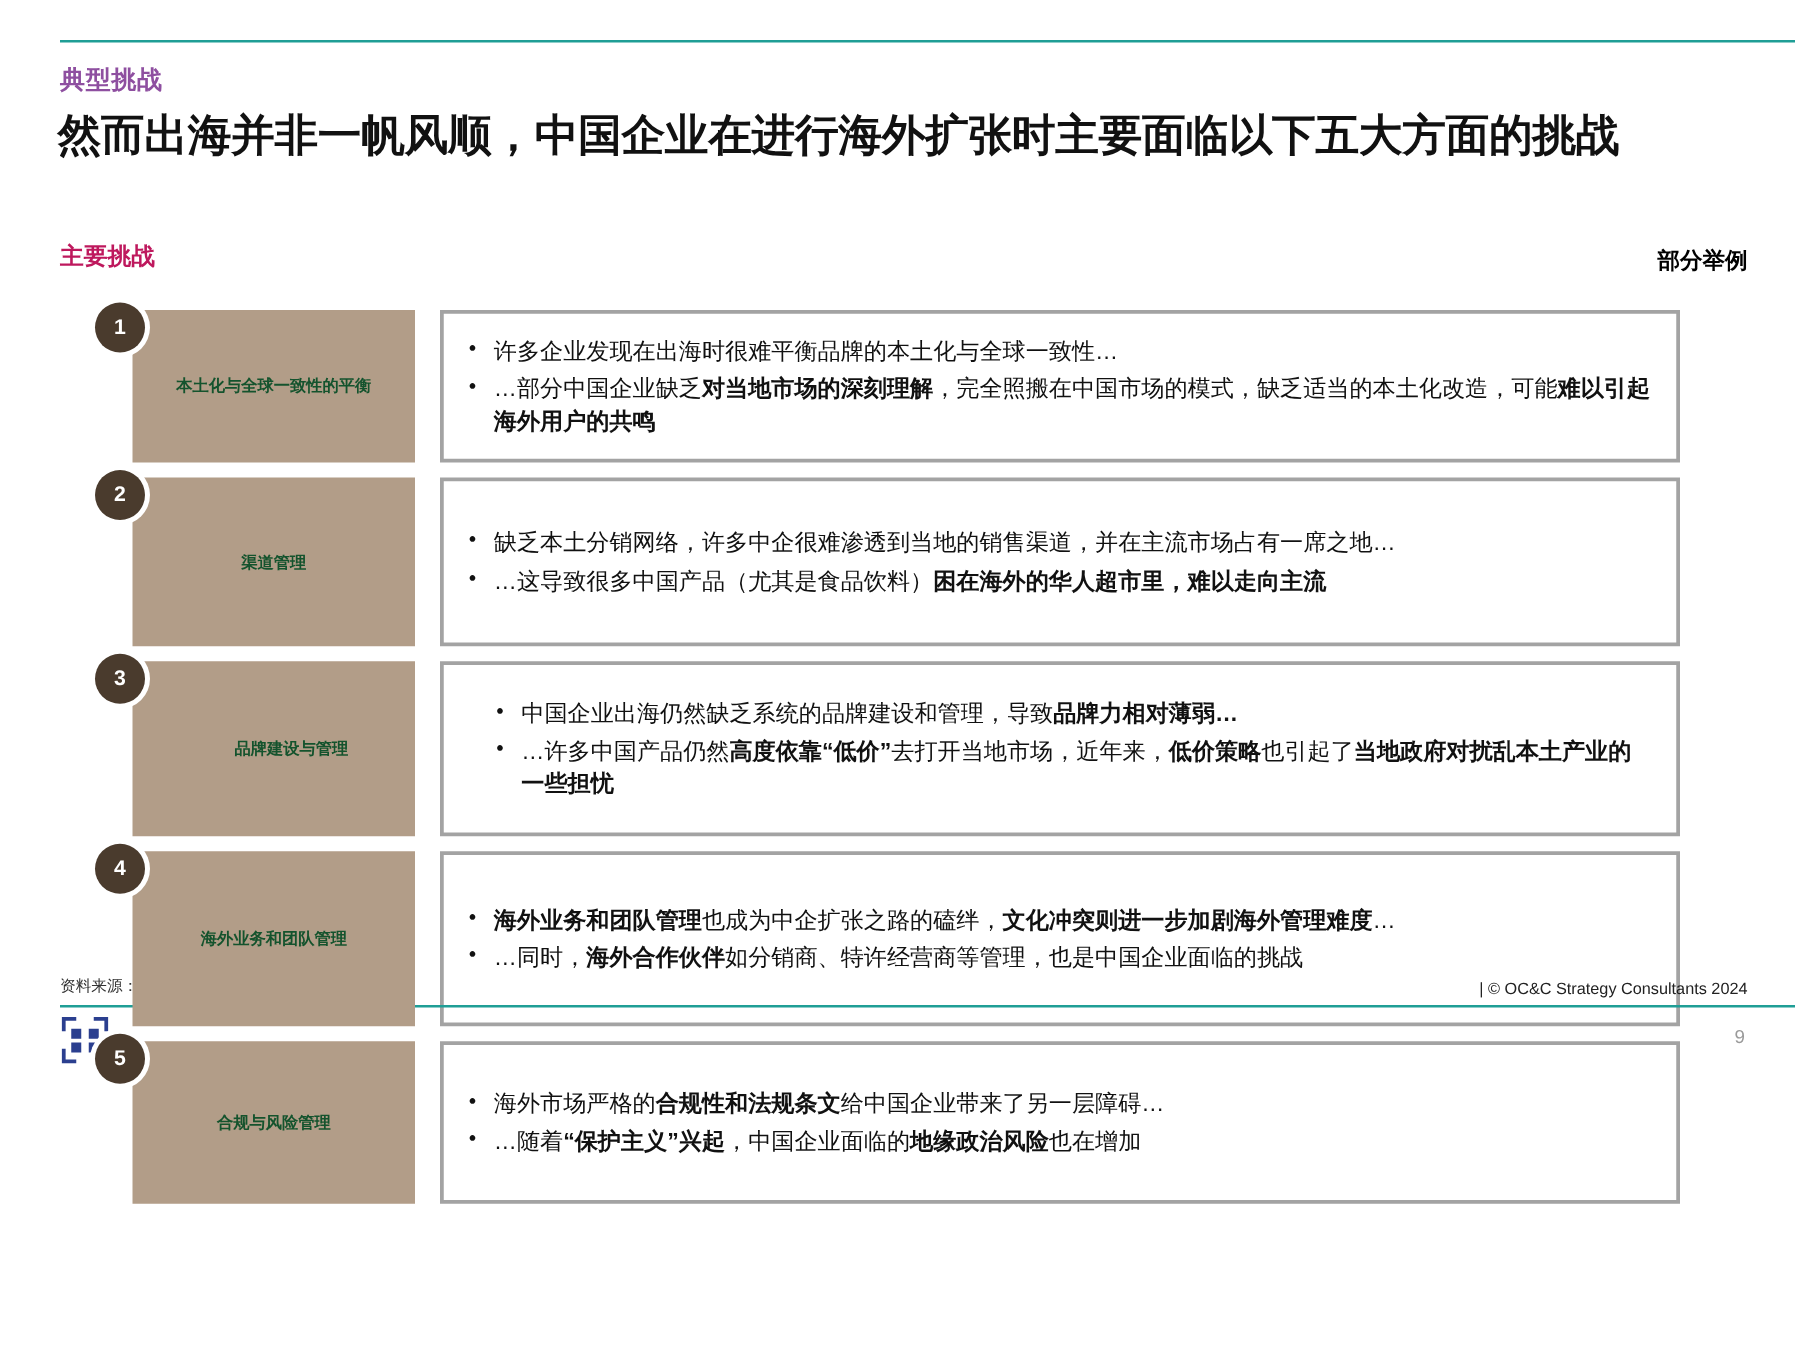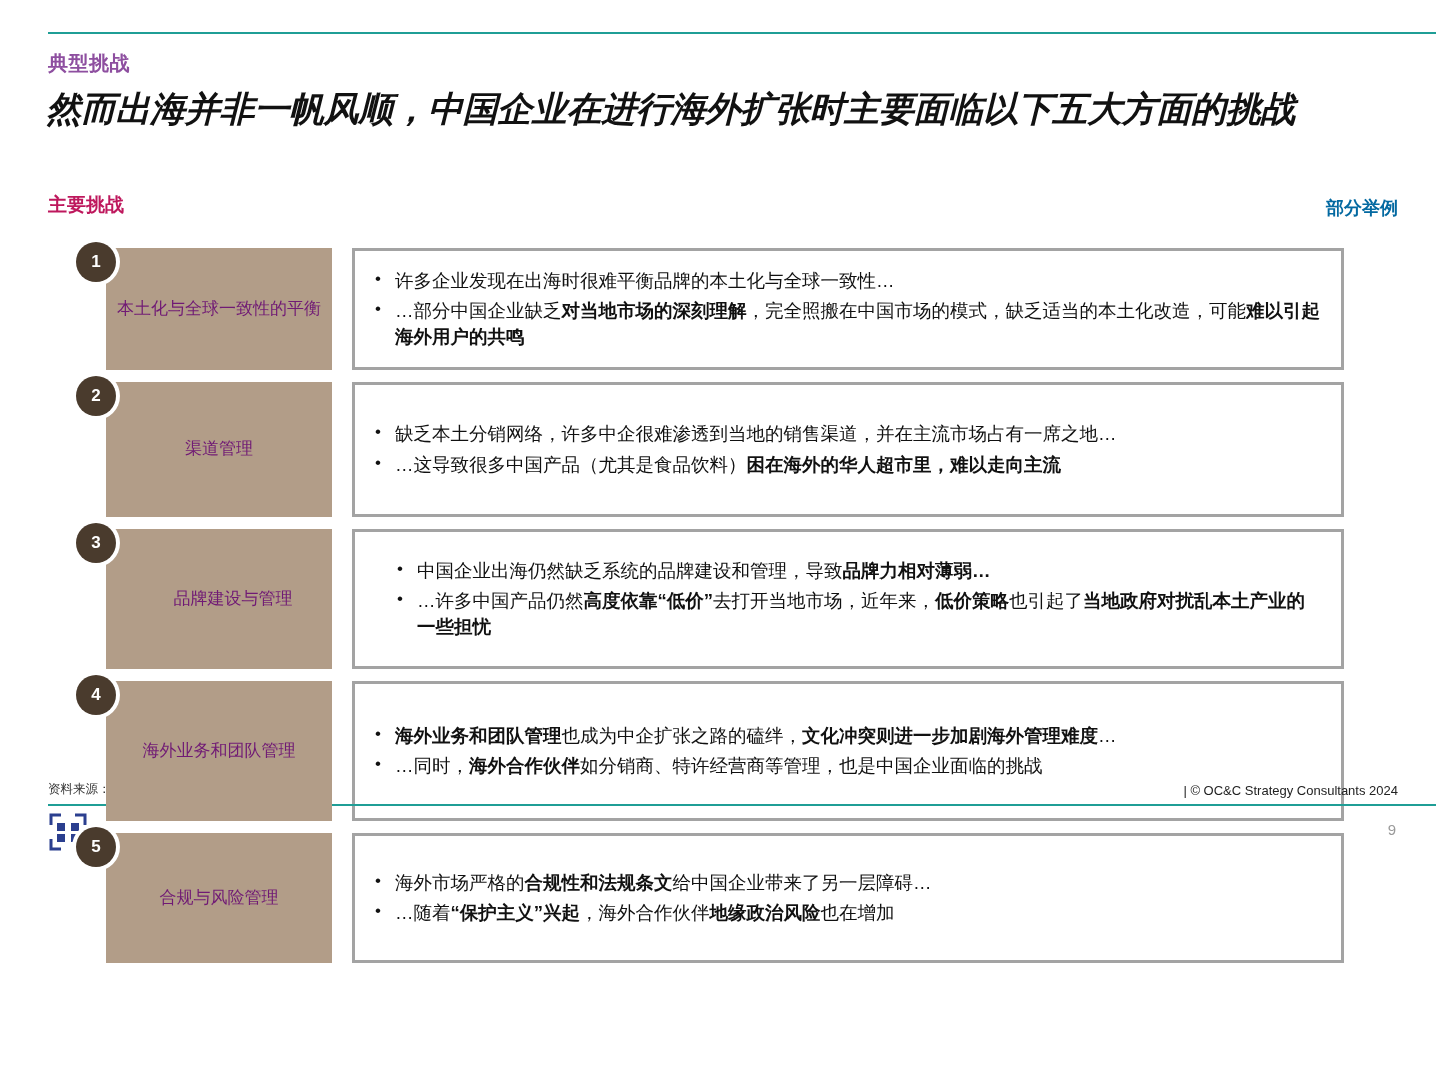--- a/index.html
+++ b/index.html
@@ -34,35 +34,34 @@
   }
   .headline {
     position: absolute;
     left: 46px; top: 88px;
     width: 1392px;
     font-size: 35px;
     font-weight: 700;
     line-height: 1.22;
     color: #111111;
     letter-spacing: -0.3px;
-    font-style: italic;
   }
   .subhead-left {
     position: absolute;
     left: 48px; top: 192px;
     font-size: 19px;
     font-weight: 700;
     color: #be185d;
   }
   .subhead-right {
     position: absolute;
     right: 42px; top: 196px;
     font-size: 18px;
     font-weight: 700;
-    color: #0369a1;
+    color: #000000;
   }
 
   
   .matrix {
     position: absolute;
     left: 0; top: 248px;
     width: 1440px;
   }
   .row {
     position: relative;
@@ -87,27 +86,27 @@
     align-items: center;
     justify-content: center;
     z-index: 3;
     box-shadow: 0 0 0 4px #ffffff;
   }
 
   .label-box {
     width: 226px;
     flex: 0 0 226px;
     background: #b29d88;
-    color: #701a75;
+    color: #14532d;
     display: flex;
     align-items: center;
     justify-content: center;
     text-align: center;
-    font-size: 17px;
-    font-weight: 400;
+    font-size: 13px;
+    font-weight: 700;
     line-height: 1.32;
     padding: 6px 8px;
     z-index: 1;
   }
 
   .content-box {
     flex: 1 1 auto;
     margin-left: 20px;
     margin-right: 96px;
     border: 3px solid #a3a3a3;
@@ -237,21 +236,21 @@
             <li><span>…同时，</span><b>海外合作伙伴</b><span>如分销商、特许经营商等管理，也是中国企业面临的挑战</span></li>
           </ul>
         </div>
       </div>
       <div class="row row-5">
         <div class="badge">5</div>
         <div class="label-box">合规与风险管理</div>
         <div class="content-box">
           <ul class="bullets">
             <li><span>海外市场严格的</span><b>合规性和法规条文</b><span>给中国企业带来了另一层障碍…</span></li>
-            <li><span>…随着</span><b>“保护主义”兴起</b><span>，海外合作伙伴</span><b>地缘政治风险</b><span>也在增加</span></li>
+            <li><span>…随着</span><b>“保护主义”兴起</b><span>，中国企业面临的</span><b>地缘政治风险</b><span>也在增加</span></li>
           </ul>
         </div>
       </div>
     </div>
 
   <div class="source">资料来源：OC&amp;C分析</div>
   <div class="copyright">| © OC&amp;C Strategy Consultants 2024</div>
   <div class="bottom-rule"></div>
   <div class="page-num">9</div>
 

